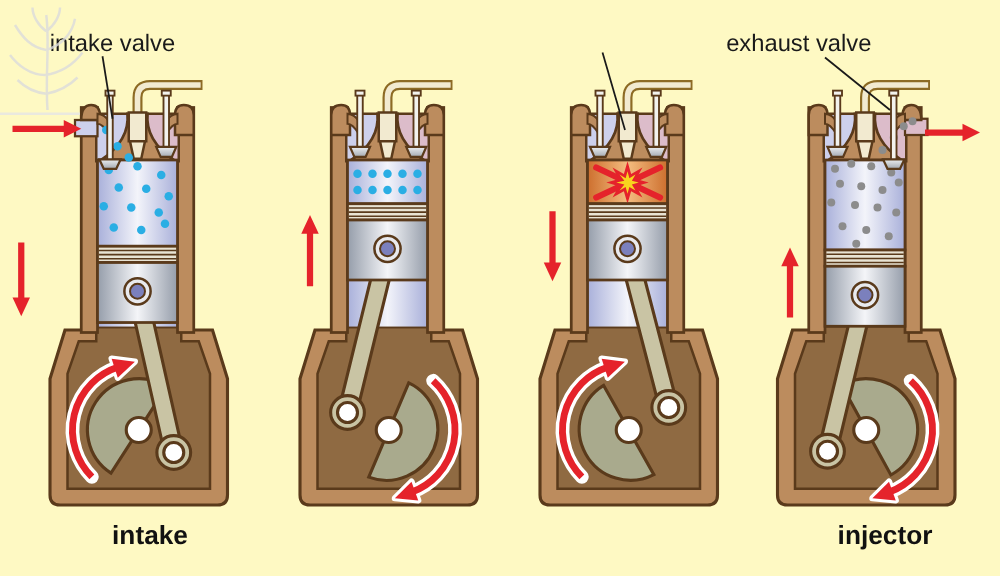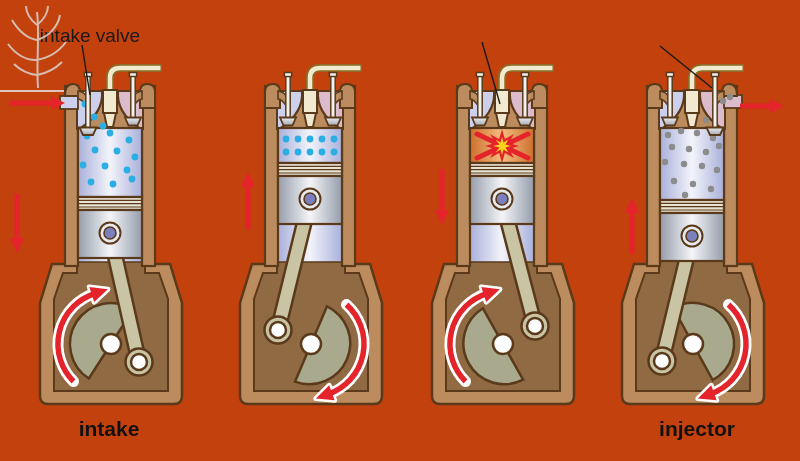--- a/index.html
+++ b/index.html
@@ -1,23 +1,23 @@
 <!DOCTYPE html>
 <html><head>
 <meta charset="utf-8">
 <style>
   html,body{margin:0;padding:0;background:#fff;}
   .stage{
-    position:relative;width:800px;height:461px;background:#c2410c;overflow:hidden;
+    position:relative;width:800px;height:461px;background:#fef9c3;overflow:hidden;
     font-family:"Liberation Sans","DejaVu Sans",sans-serif;
   }
   .cyl{position:absolute;top:0;width:190px;height:420px;}
   .stroke-label{
     position:absolute;top:417px;transform:translateX(-50%);
-    font-size:21px;font-weight:bold;color:#111;white-space:nowrap;
+    font-size:21px;font-weight:bold;color:#111;white-space:nowrap;margin-left:11px;
   }
   .callout{
     position:absolute;top:25px;transform:translateX(-50%);
     font-size:19px;font-weight:400;color:#1a1a1a;white-space:nowrap;
   }
   #overlay{position:absolute;left:0;top:0;z-index:5;pointer-events:none;}
 </style>
 </head>
 <body>
 
@@ -279,20 +279,21 @@
         <g>
       <path d="M131.5,304.6 A53,53 0 0 1 114.1,393.8" fill="none" stroke="#fff" stroke-width="11" stroke-linecap="round"></path>
       <polygon points="100.9,398.6 114.2,385.3 119.6,400.3" fill="#fff" stroke="#fff" stroke-width="5" stroke-linejoin="round"></polygon>
       <path d="M131.5,304.6 A53,53 0 0 1 114.1,393.8" fill="none" stroke="#e5232b" stroke-width="5.5"></path>
       <polygon points="100.9,398.6 114.2,385.3 119.6,400.3" fill="#e5232b"></polygon>
         </g>
       </svg>
     </div>
 
   <div class="callout" style="left:90px">intake valve</div>
+  <div class="callout" style="left:639px">exhaust valve</div>
 
   <div class="stroke-label" style="left:109px">intake</div>
   <div class="stroke-label" style="left:697px">injector</div>
 
   <svg id="overlay" width="800" height="461" viewBox="0 0 800 461">
     <defs>
       <linearGradient id="boreGrad" x1="0" y1="0" x2="1" y2="0">
         <stop offset="0" stop-color="#a9b0da"></stop>
           <stop offset="0.5" stop-color="#f3f4fa"></stop>
           <stop offset="1" stop-color="#a9b0da"></stop>

